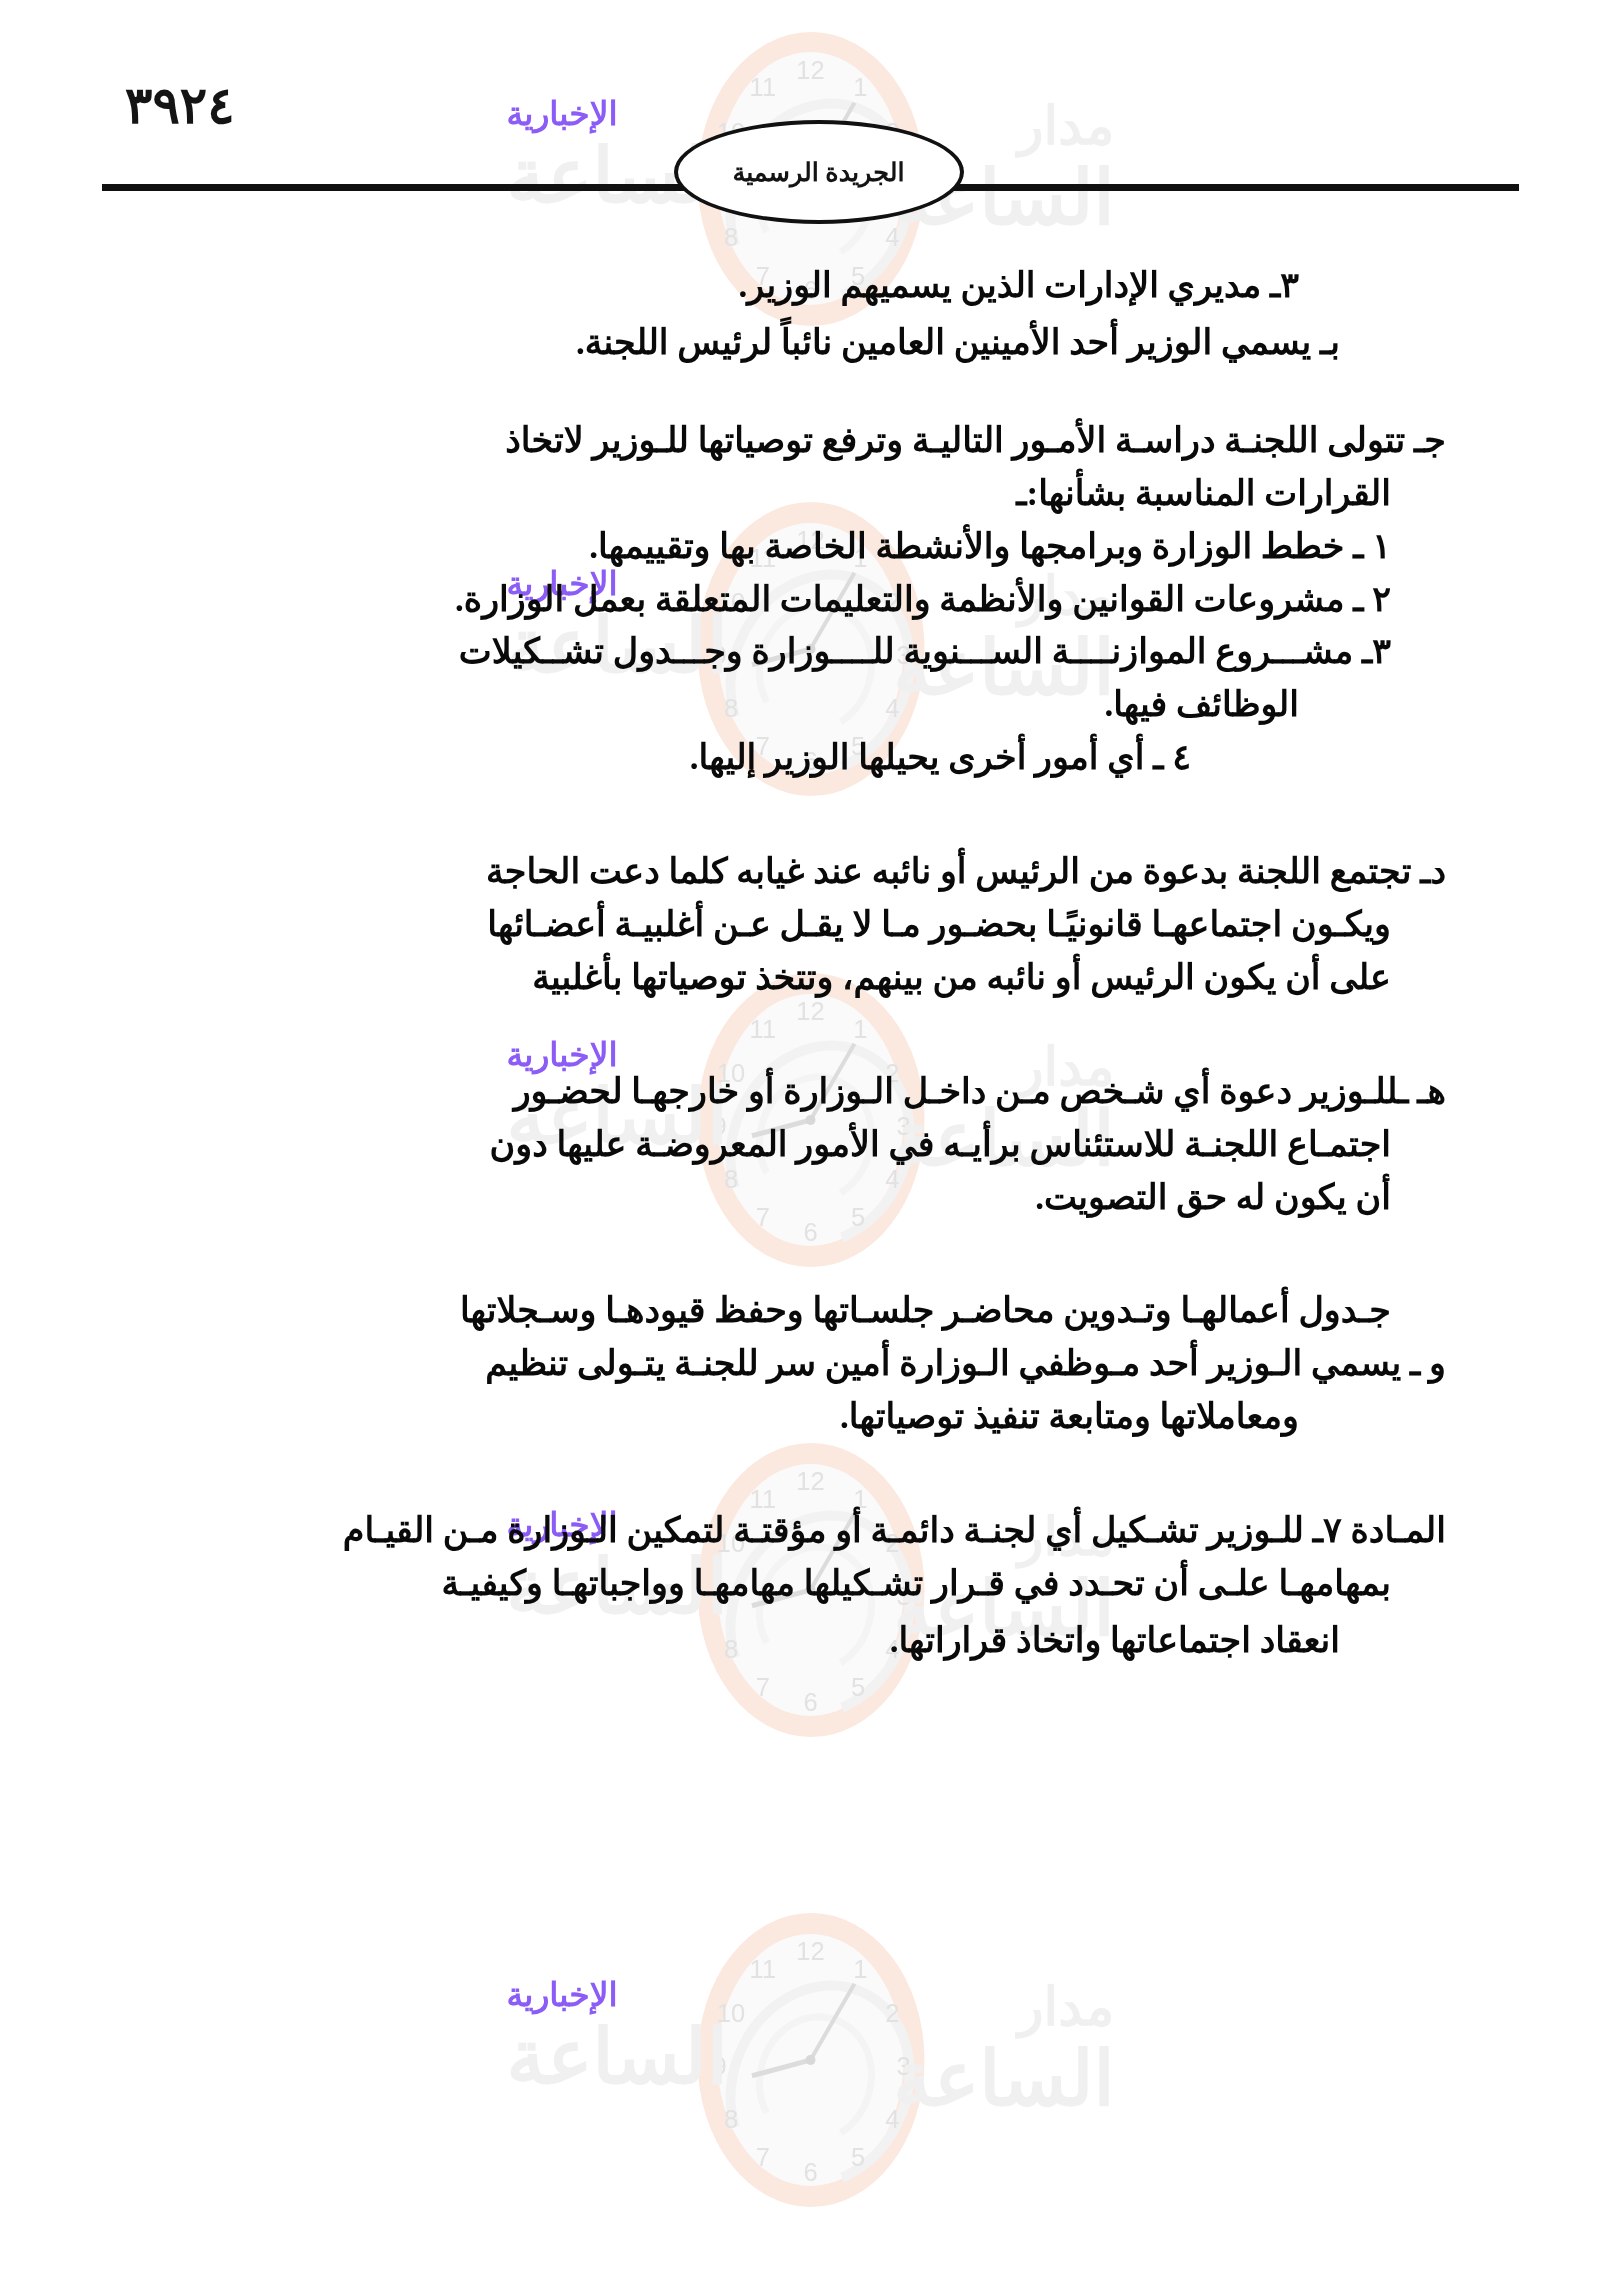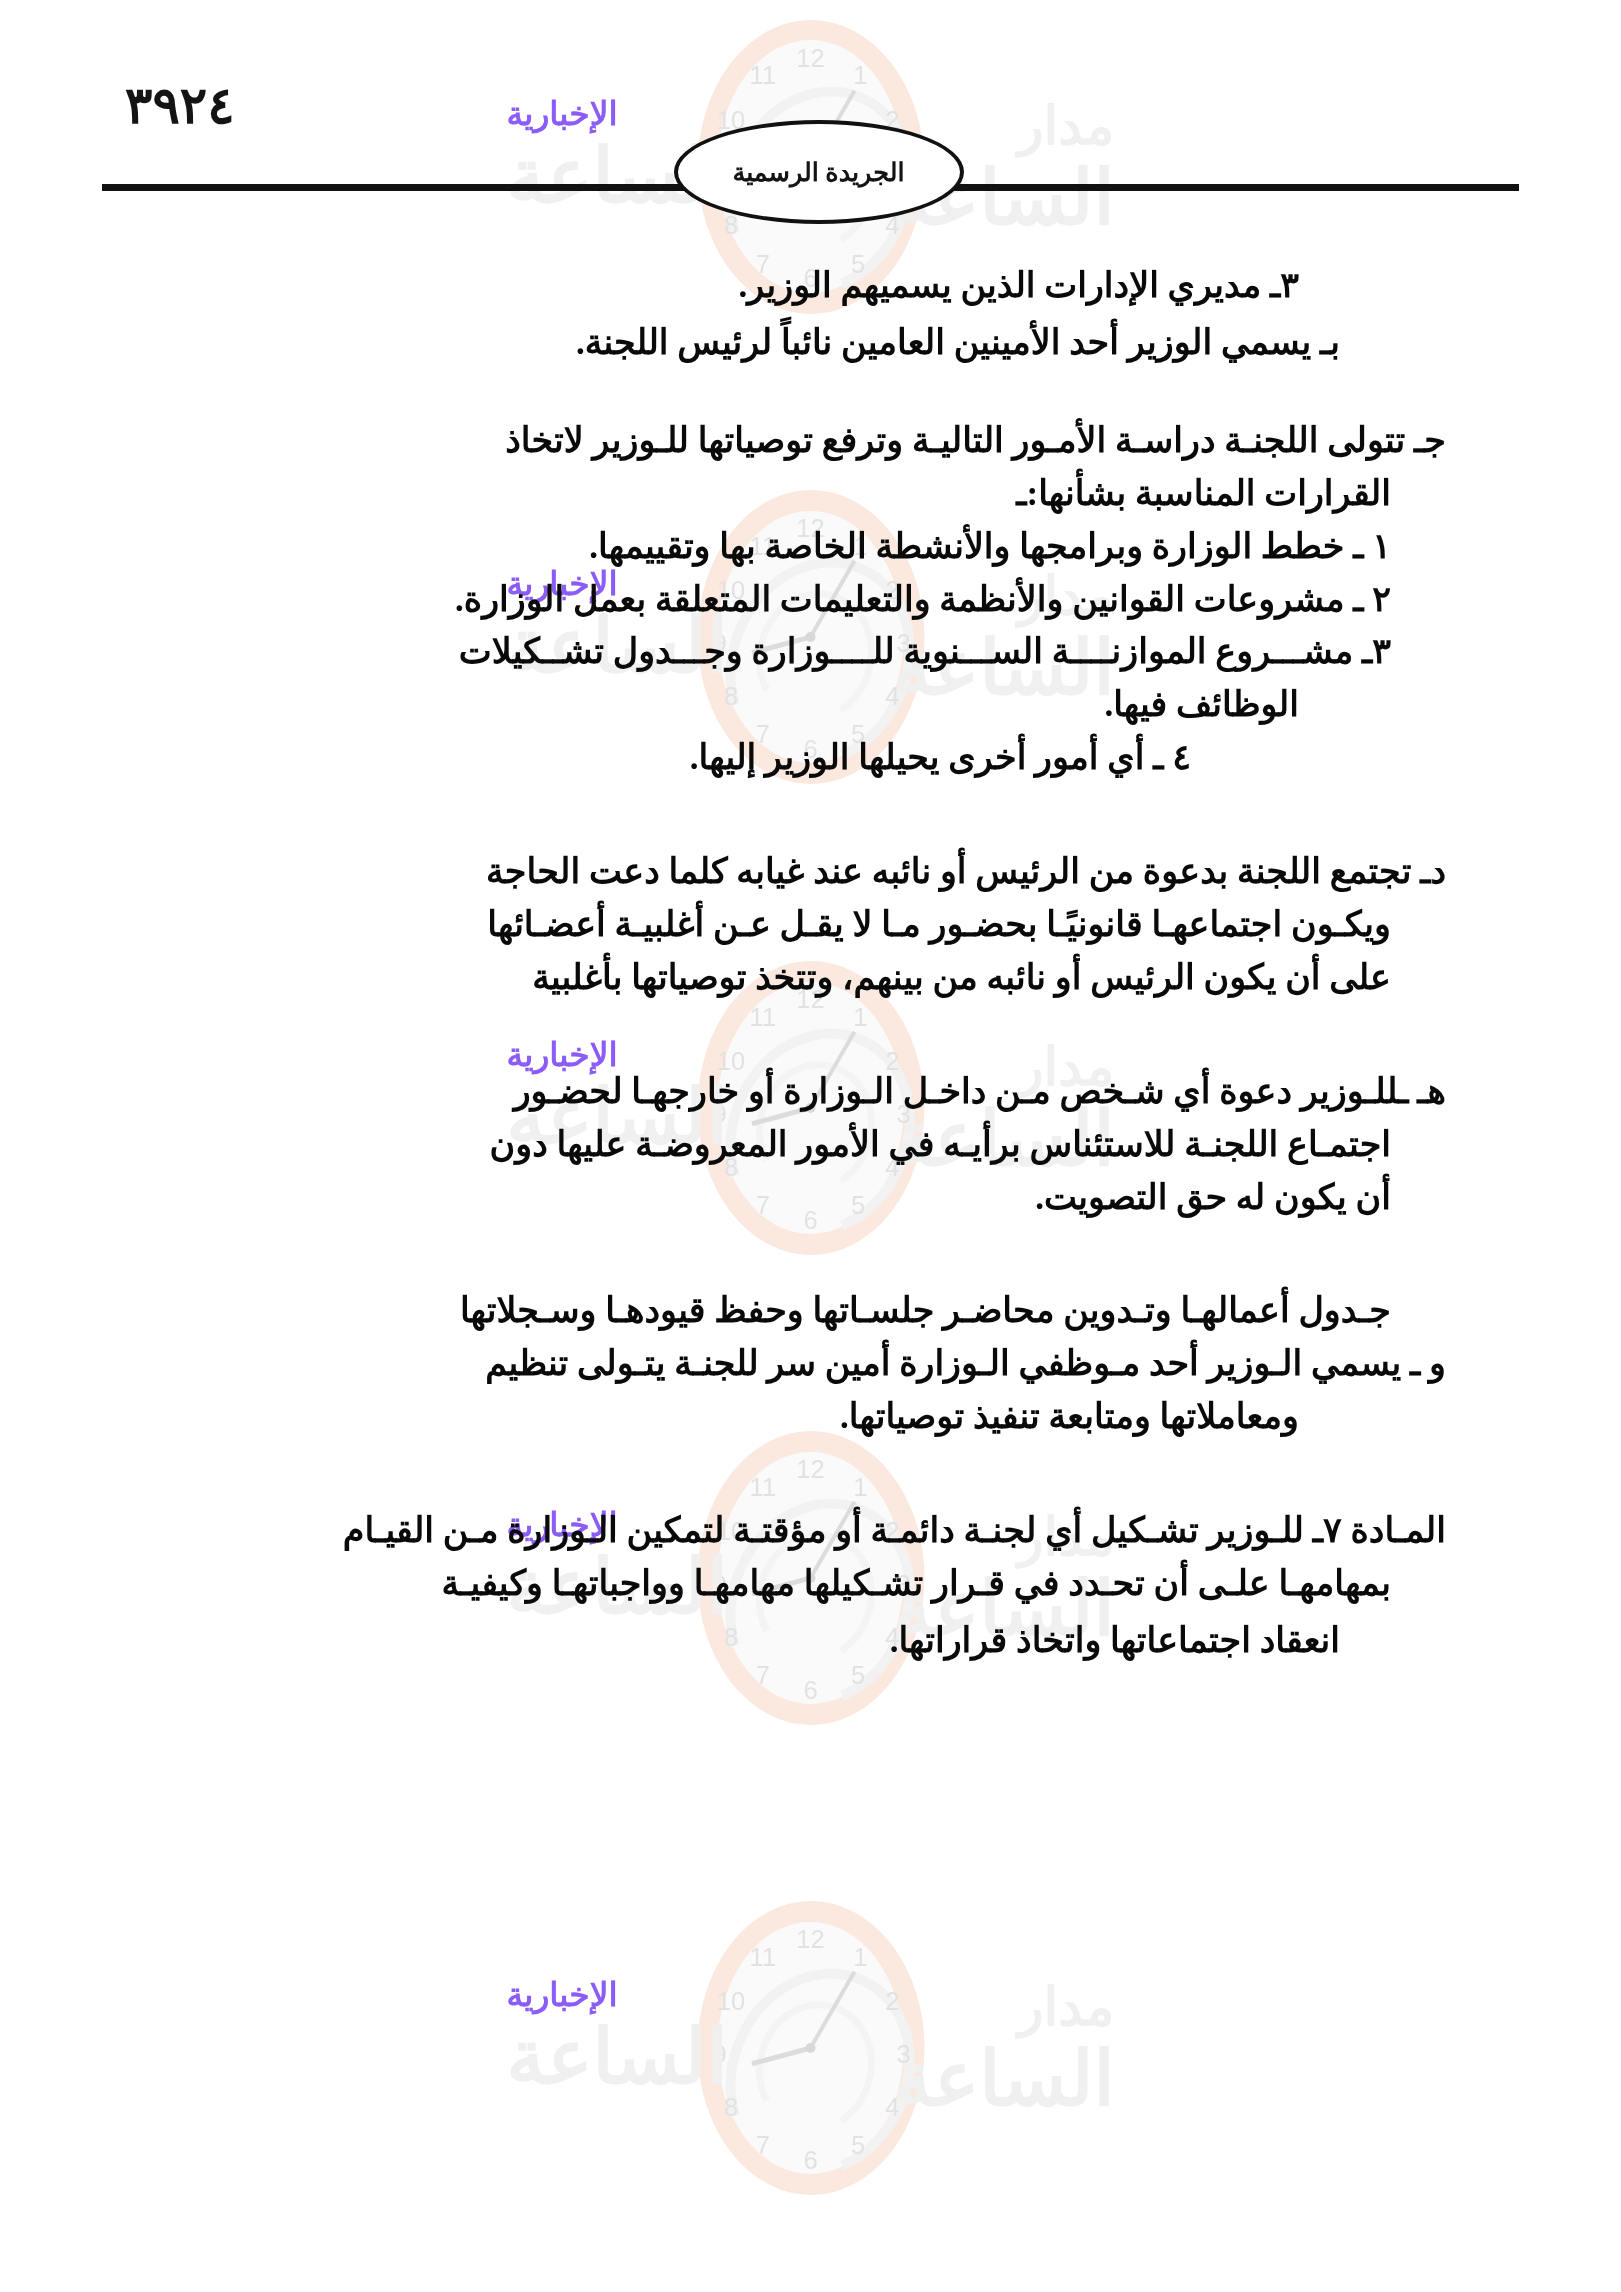--- a/index.html
+++ b/index.html
@@ -30,21 +30,21 @@
   .wm-unit {
     position: absolute;
     width: 608px;
     height: 294px;
     left: 50%;
     transform: translateX(-50%);
   }
   .wm-clock {
     position: absolute;
     left: 50%;
-    top: 0;
+    top: 12px;
     transform: translateX(-50%);
     width: 227px;
     height: 294px;
     text-align: right;
   }
   .wm-clock .ring {
     position: absolute;
     inset: 0;
     border-radius: 50%;
     background: #fbe9e0;

